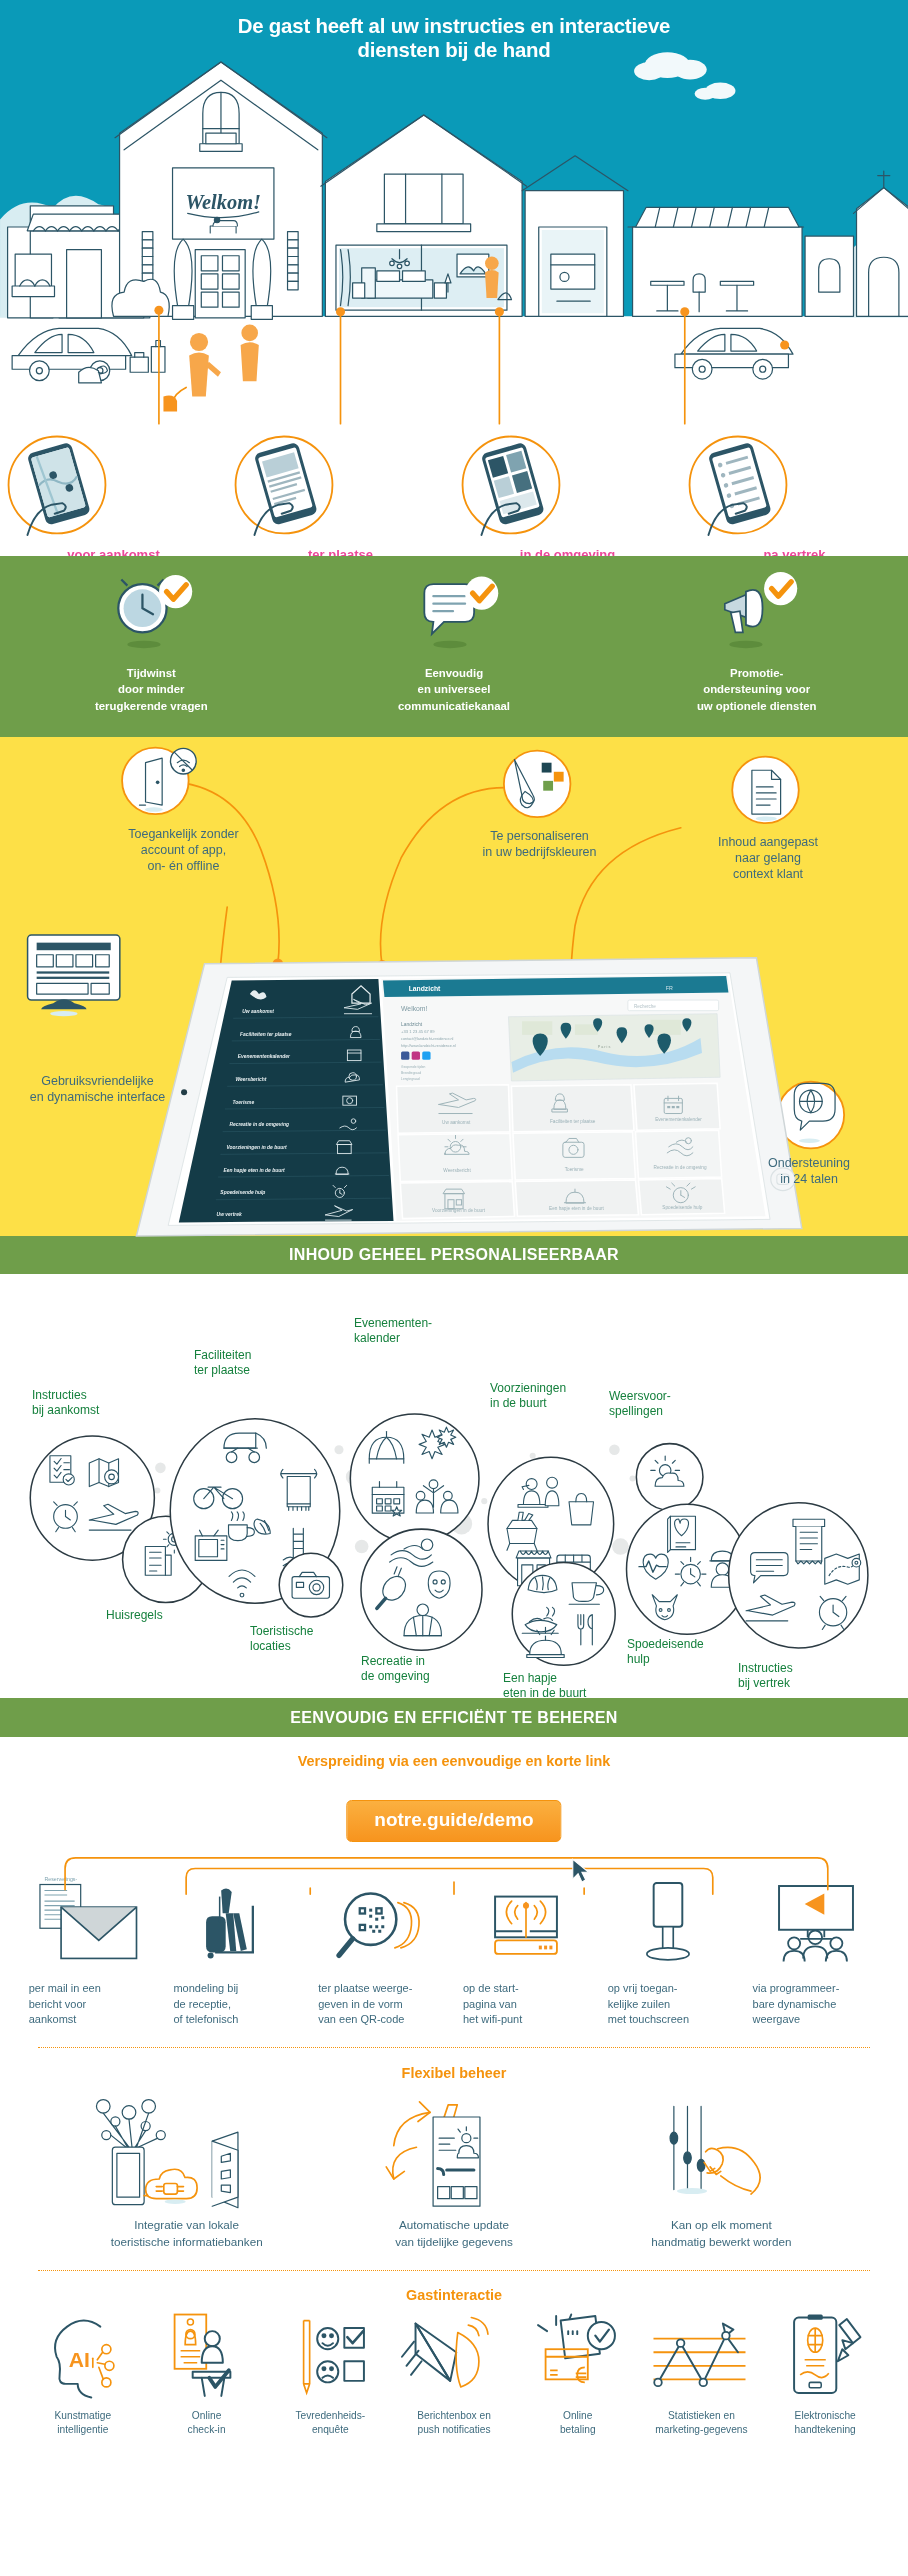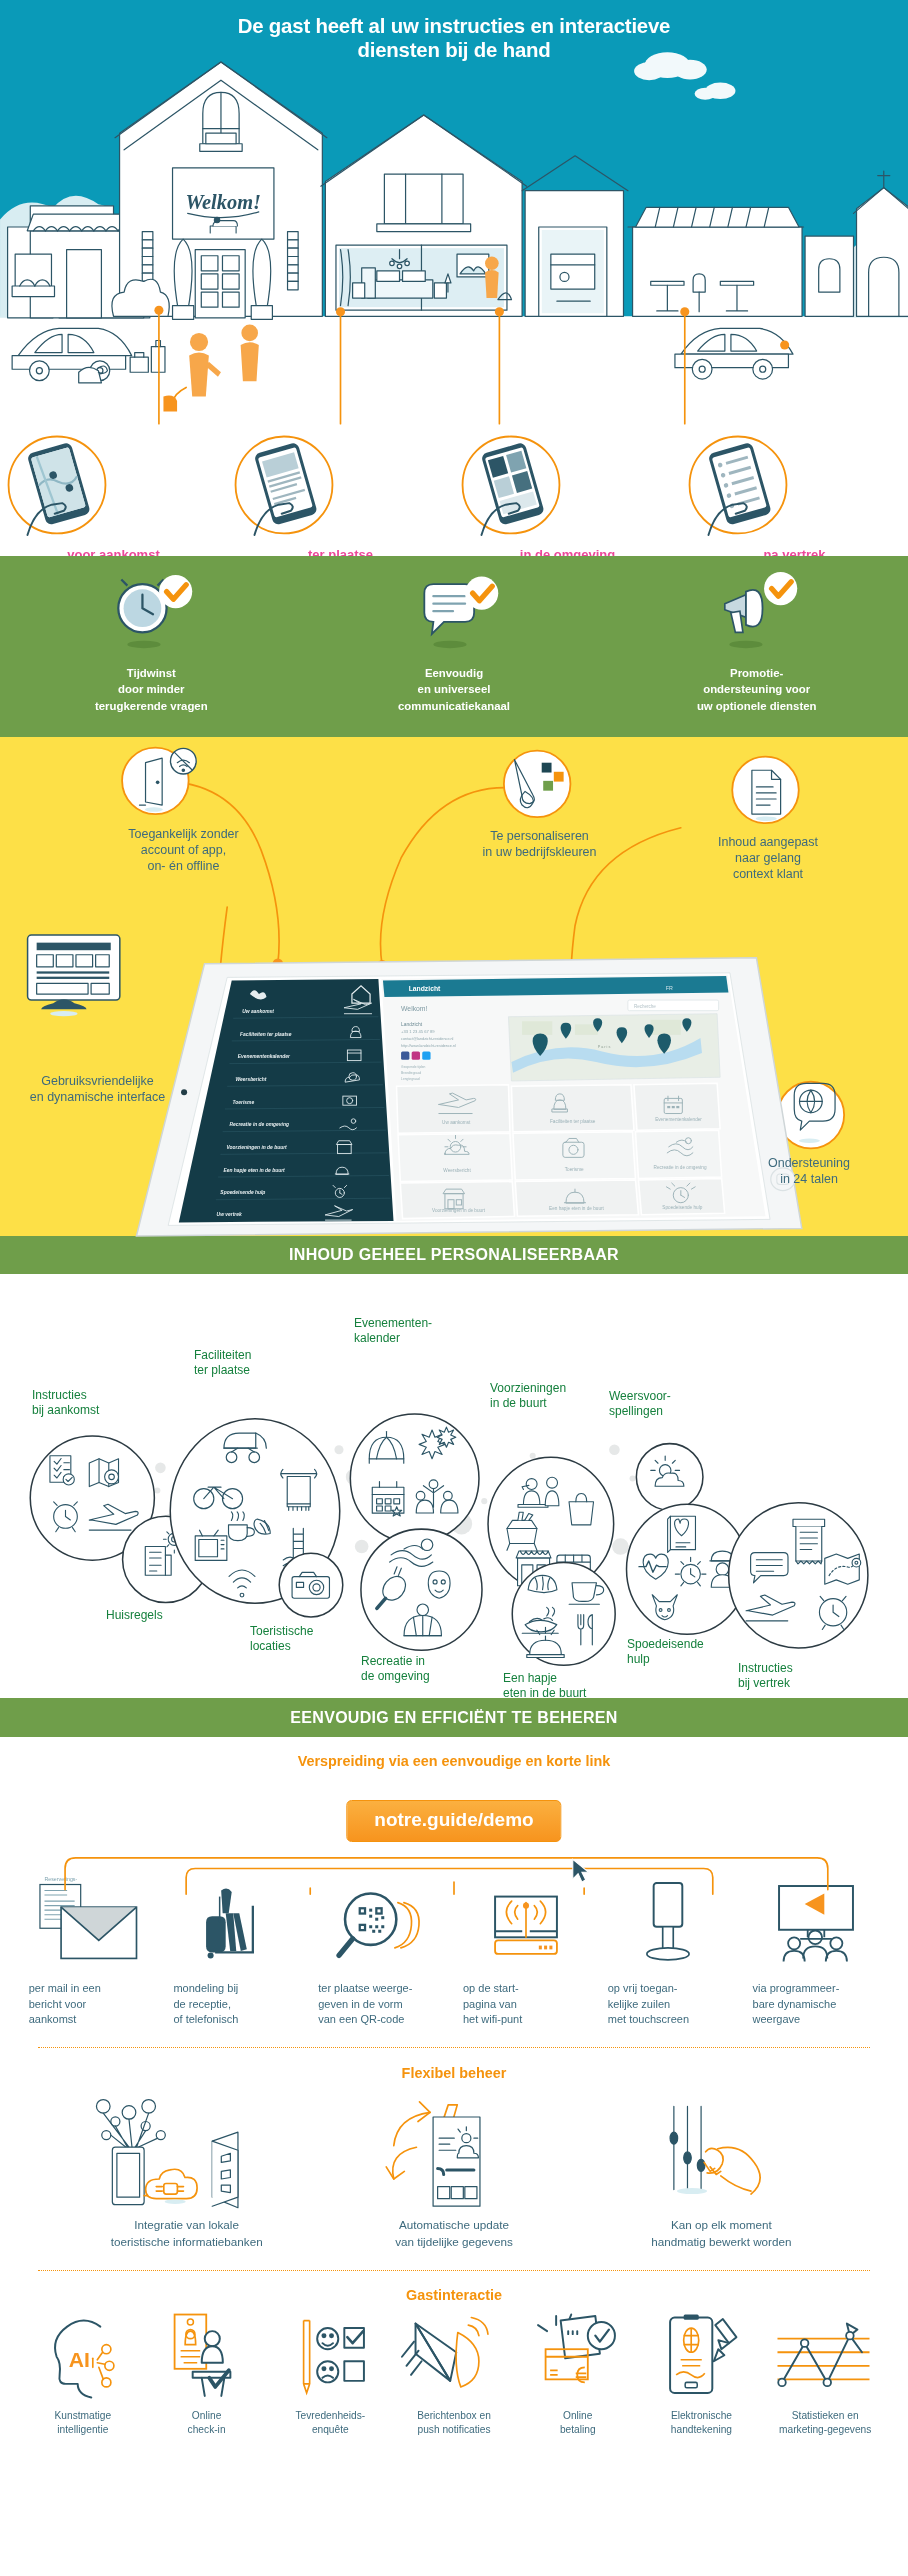--- a/index.html
+++ b/index.html
@@ -1600,20 +1600,42 @@
           </svg>
         </div>
         <div class="gi-txt">
           <div>Online</div>
             <div>betaling</div>
         </div>
       </div>
 
       <div class="gi-col">
         <div class="gi-icon">
+          <svg width="114" height="89" viewBox="0 0 150 118">
+            <g stroke="#f5930d" stroke-width="2.4" fill="none">
+              <path d="M12 34 l122 0 M12 52 l122 0 M12 70 l122 0 M12 88 l122 0"></path>
+            </g>
+            <path class="ln-th" d="M18 92 L48 40 L78 92 L108 30 L124 52" fill="none"></path>
+            <path class="ln-th" d="M108 30 l-4 -16 l14 8 z" fill="#2c5566"></path>
+            <g fill="#ffffff" stroke="#2c5566" stroke-width="2.4">
+              <circle cx="18" cy="92" r="5"></circle>
+                <circle cx="48" cy="40" r="5"></circle>
+              <circle cx="78" cy="92" r="5"></circle>
+                <circle cx="108" cy="30" r="5"></circle>
+            </g>
+          </svg>
+        </div>
+        <div class="gi-txt">
+          <div>Statistieken en</div>
+            <div>marketing-gegevens</div>
+        </div>
+      </div>
+
+      <div class="gi-col">
+        <div class="gi-icon">
           <svg width="98" height="89" viewBox="0 0 130 118">
             <rect x="24" y="6" width="56" height="100" rx="6" fill="#ffffff" stroke="#2c5566" stroke-width="2.6"></rect>
             <rect x="42" y="2" width="20" height="7" rx="2" fill="#2c5566"></rect>
             <rect x="44" y="92" width="16" height="7" rx="2" fill="none" stroke="#2c5566" stroke-width="2"></rect>
             <g stroke="#f5930d" stroke-width="2.2" fill="none">
               <ellipse cx="52" cy="36" rx="10" ry="16"></ellipse>
               <path d="M52 20 l0 32 M42 30 l20 0 M42 42 l20 0"></path>
               <path d="M38 62 l28 0 M40 70 l24 0"></path>
               <path d="M32 82 q10 -8 20 0 q10 8 18 -2"></path>
             </g>
@@ -1622,39 +1644,17 @@
               <path d="M102 40 l-10 8 l-4 -12 z" fill="#ffffff"></path>
               <path d="M88 48 l-6 16 l14 -8 z" fill="#ffffff"></path>
             </g>
           </svg>
         </div>
         <div class="gi-txt">
           <div>Elektronische</div>
             <div>handtekening</div>
         </div>
       </div>
-
-      <div class="gi-col">
-        <div class="gi-icon">
-          <svg width="114" height="89" viewBox="0 0 150 118">
-            <g stroke="#f5930d" stroke-width="2.4" fill="none">
-              <path d="M12 34 l122 0 M12 52 l122 0 M12 70 l122 0 M12 88 l122 0"></path>
-            </g>
-            <path class="ln-th" d="M18 92 L48 40 L78 92 L108 30 L124 52" fill="none"></path>
-            <path class="ln-th" d="M108 30 l-4 -16 l14 8 z" fill="#2c5566"></path>
-            <g fill="#ffffff" stroke="#2c5566" stroke-width="2.4">
-              <circle cx="18" cy="92" r="5"></circle>
-                <circle cx="48" cy="40" r="5"></circle>
-              <circle cx="78" cy="92" r="5"></circle>
-                <circle cx="108" cy="30" r="5"></circle>
-            </g>
-          </svg>
-        </div>
-        <div class="gi-txt">
-          <div>Statistieken en</div>
-            <div>marketing-gegevens</div>
-        </div>
-      </div>
     </div>
   </section>
 
 </div>
 
 
 </body></html>

